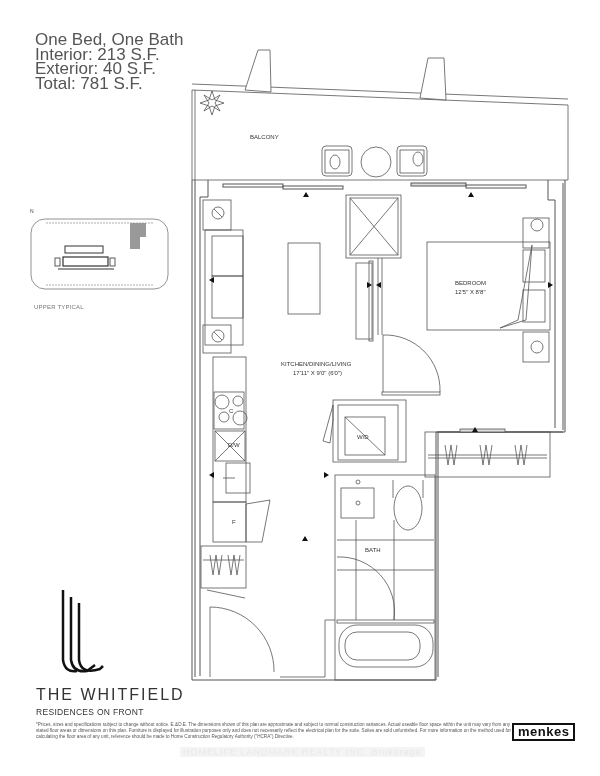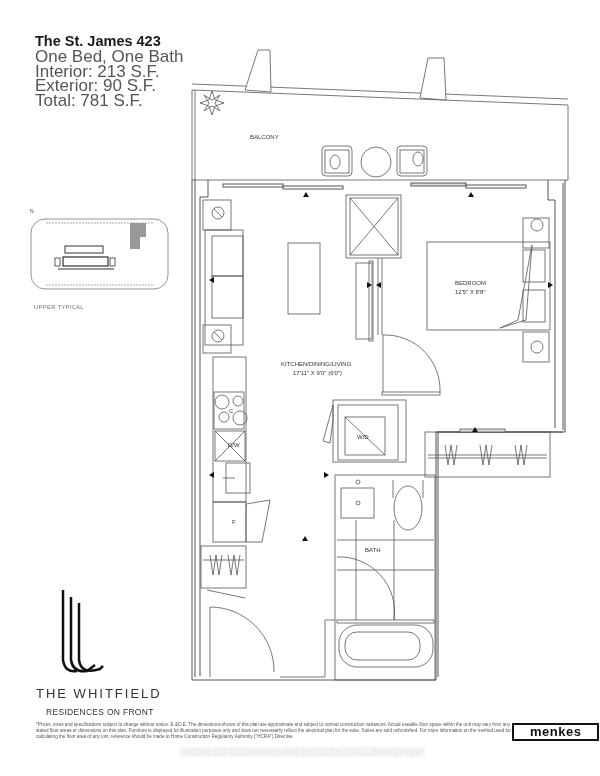--- a/index.html
+++ b/index.html
@@ -4,35 +4,34 @@
 <style>
   html, body { margin:0; padding:0; background:#ffffff; }
   body { width:600px; height:776px; position:relative; overflow:hidden; font-family:"Liberation Sans", sans-serif; color:#222; }
   .info { position:absolute; left:35px; top:33px; }
   .info .title { font-size:14.5px; font-weight:bold; color:#1a1a1a; line-height:17px; }
   .info .line { font-size:17px; color:#555; line-height:14.5px; }
   .keyplan { position:absolute; left:28px; top:205px; width:145px; height:115px; }
   .keyplan-label { position:absolute; left:34px; top:304px; font-size:6px; color:#777; letter-spacing:0.2px; }
   .plan { position:absolute; left:0; top:0; width:600px; height:776px; }
   .logo { position:absolute; left:55px; top:585px; width:55px; height:95px; }
-  .brand { position:absolute; left:36px; top:686px; font-size:13px; letter-spacing:2px; color:#333; }
-  .brand-sub { position:absolute; left:36px; top:707px; font-size:8.5px; color:#333; letter-spacing:0.3px;margin-left:10px; }
+  .brand { position:absolute; left:36px; top:686px; font-size:16px; letter-spacing:2px; color:#333; }
+  .brand-sub { position:absolute; left:36px; top:707px; font-size:8.5px; color:#333; letter-spacing:0.3px; }
   .disclaimer { position:absolute; left:36px; top:722px; width:480px; font-size:4.6px; line-height:6px; color:#555; }
-  .menkes { position:absolute; left:512px; top:723px; border:2px solid #111; padding:0 16px; font-size:13px; font-weight:bold; color:#111; letter-spacing:0.5px; line-height:14px; }
+  .menkes { position:absolute; left:512px; top:723px; border:2px solid #111; padding:0 4px; font-size:13px; font-weight:bold; color:#111; letter-spacing:0.5px; line-height:14px; }
   .watermark { position:absolute; left:180px; top:747px; font-size:9px; color:#e8e8e8; letter-spacing:1px; background:#f4f4f4; padding:0 3px; }
   .room-label { font-family:"Liberation Sans", sans-serif; font-size:6px; fill:#333; }
 </style>
 </head>
 <body>
 
 <div class="info">
-  <div class="title">The St. James 423</div>
   <div class="line">One Bed, One Bath</div>
   <div class="line">Interior: 213 S.F.</div>
-  <div class="line">Exterior: 90 S.F.</div>
+  <div class="line">Exterior: 40 S.F.</div>
   <div class="line">Total: 781 S.F.</div>
 </div>
 
 <svg class="keyplan" viewBox="0 0 145 115">
   <text x="2" y="8" font-size="5" fill="#444">N</text>
   <rect x="3" y="14" width="137" height="70" rx="14" fill="none" stroke="#777" stroke-width="0.8"></rect>
   <line x1="18" y1="18" x2="125" y2="18" stroke="#777" stroke-width="0.6" stroke-dasharray="2,1"></line>
   <line x1="18" y1="80" x2="125" y2="80" stroke="#777" stroke-width="0.6" stroke-dasharray="2,1"></line>
   <polygon points="102,18 118,18 118,32 112,32 112,44 102,44" fill="#999"></polygon>
   <rect x="37" y="41" width="38" height="7" fill="none" stroke="#333" stroke-width="1"></rect>

